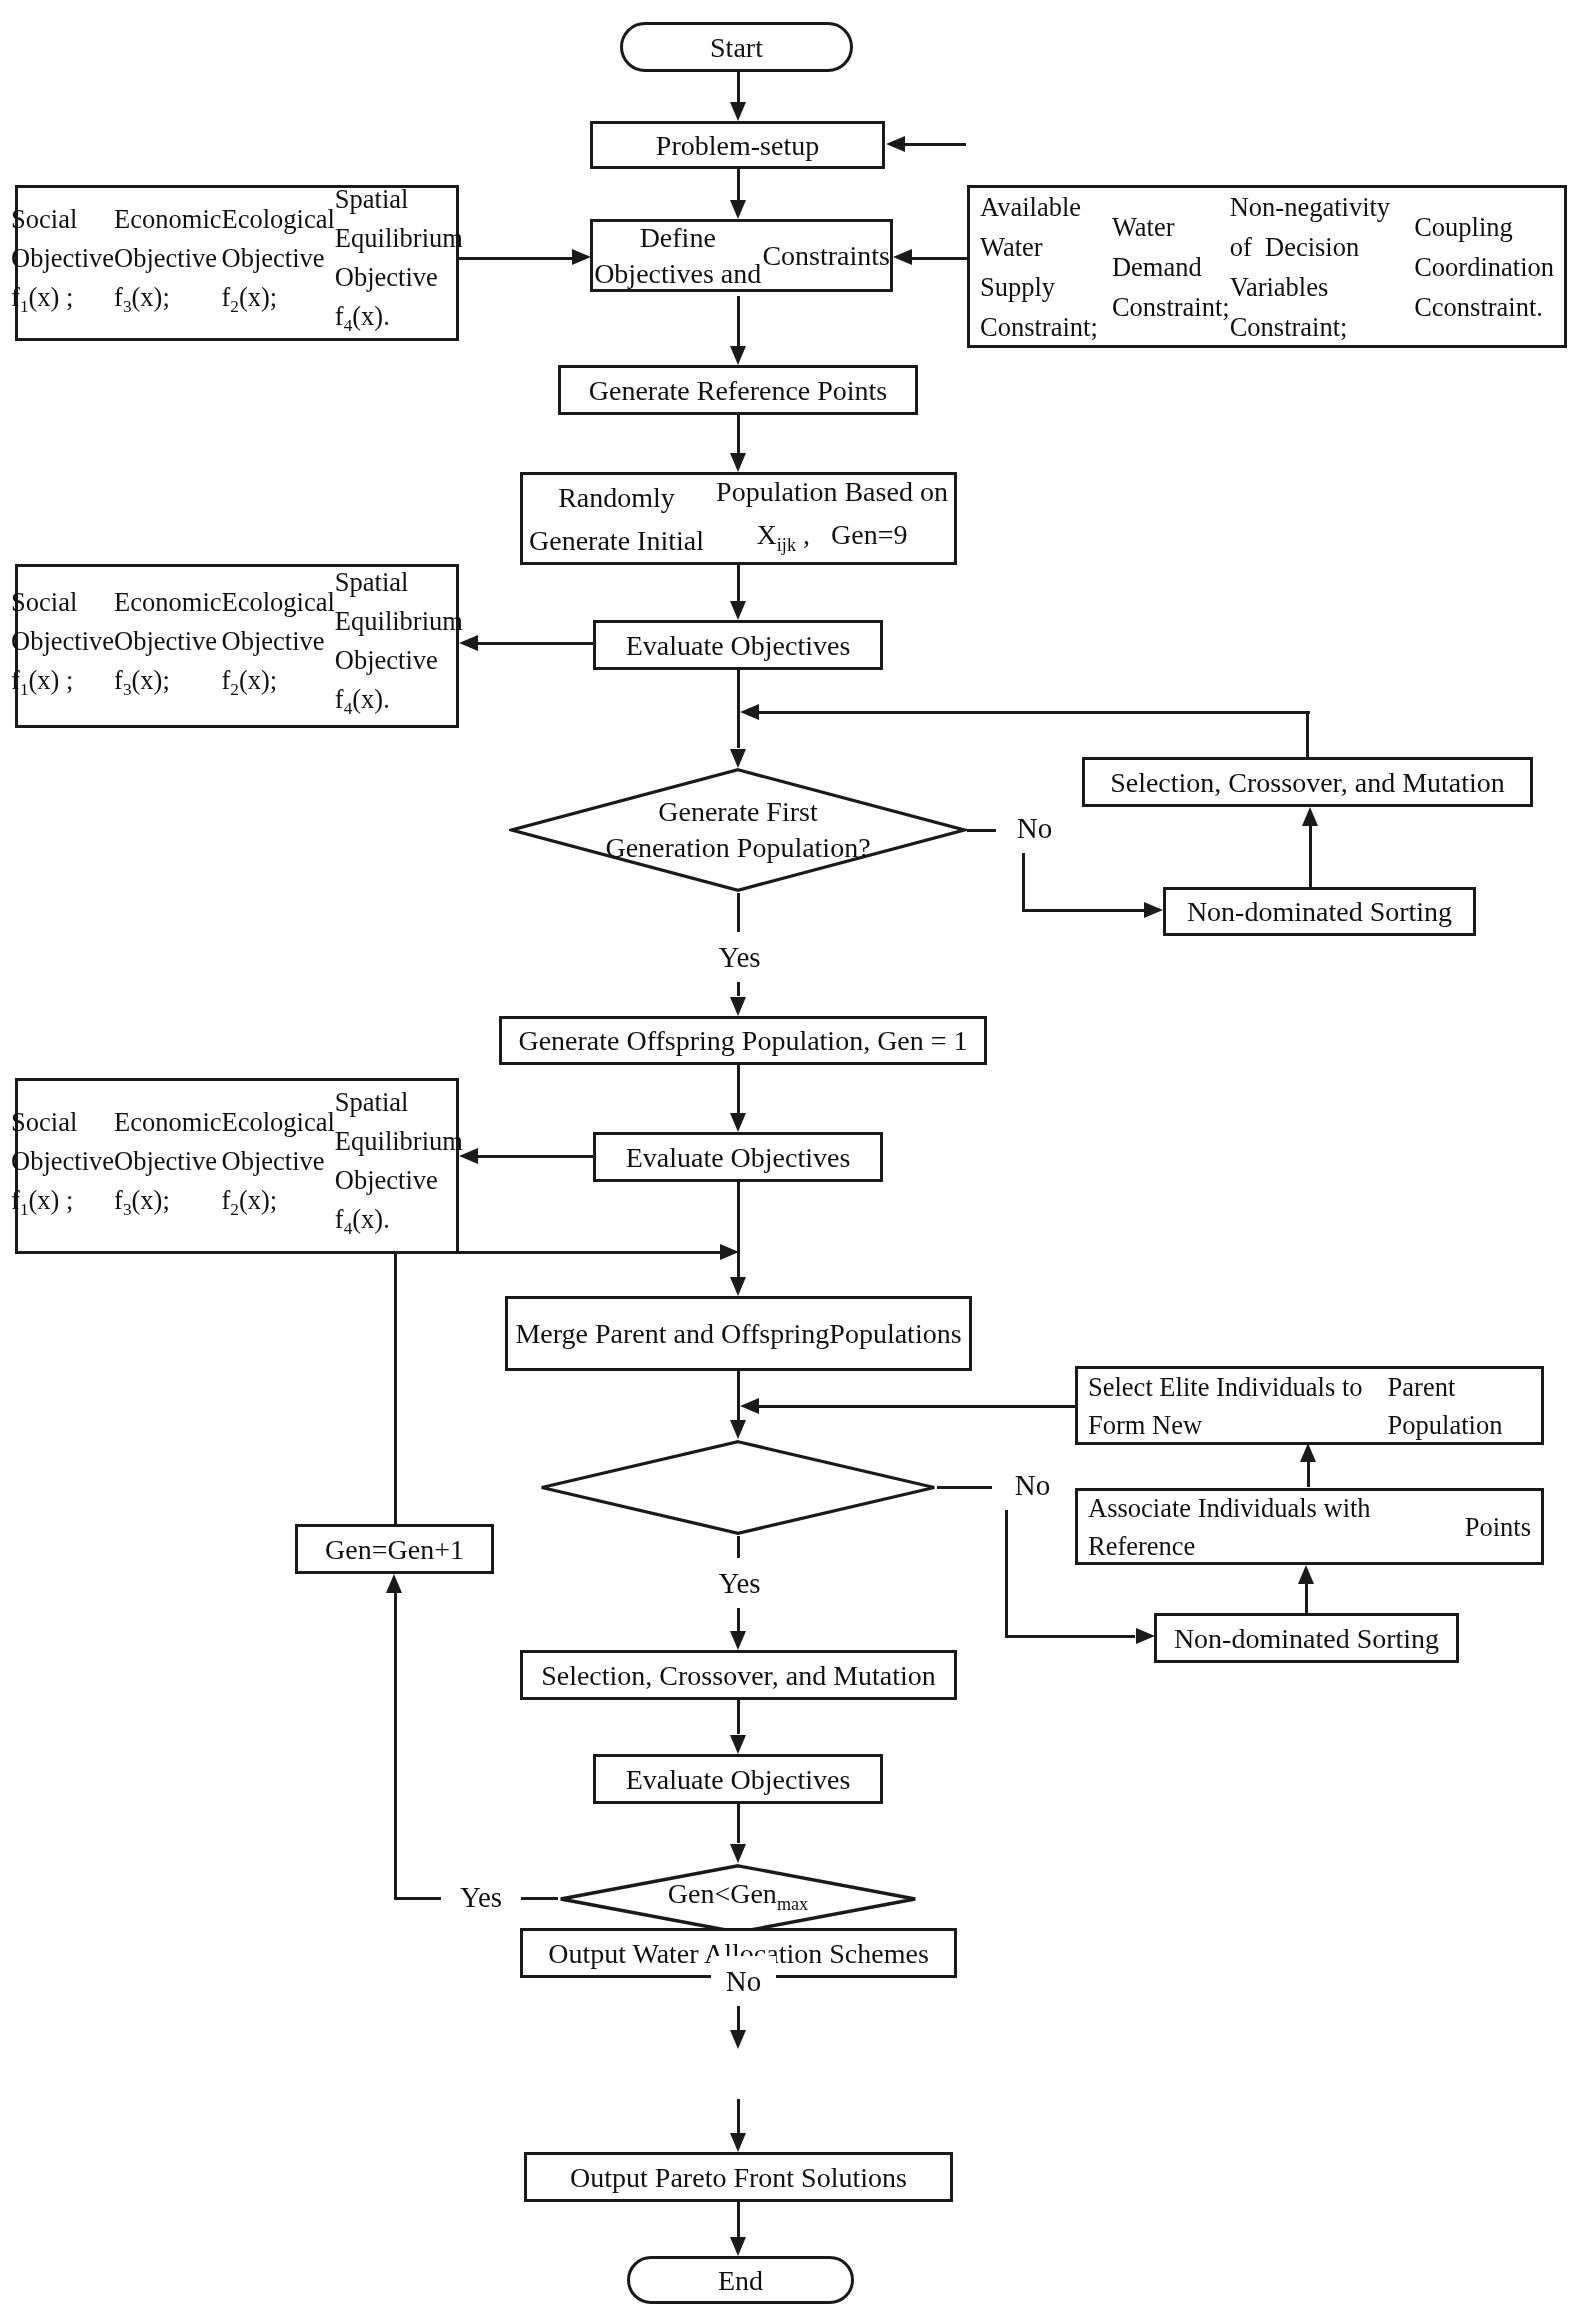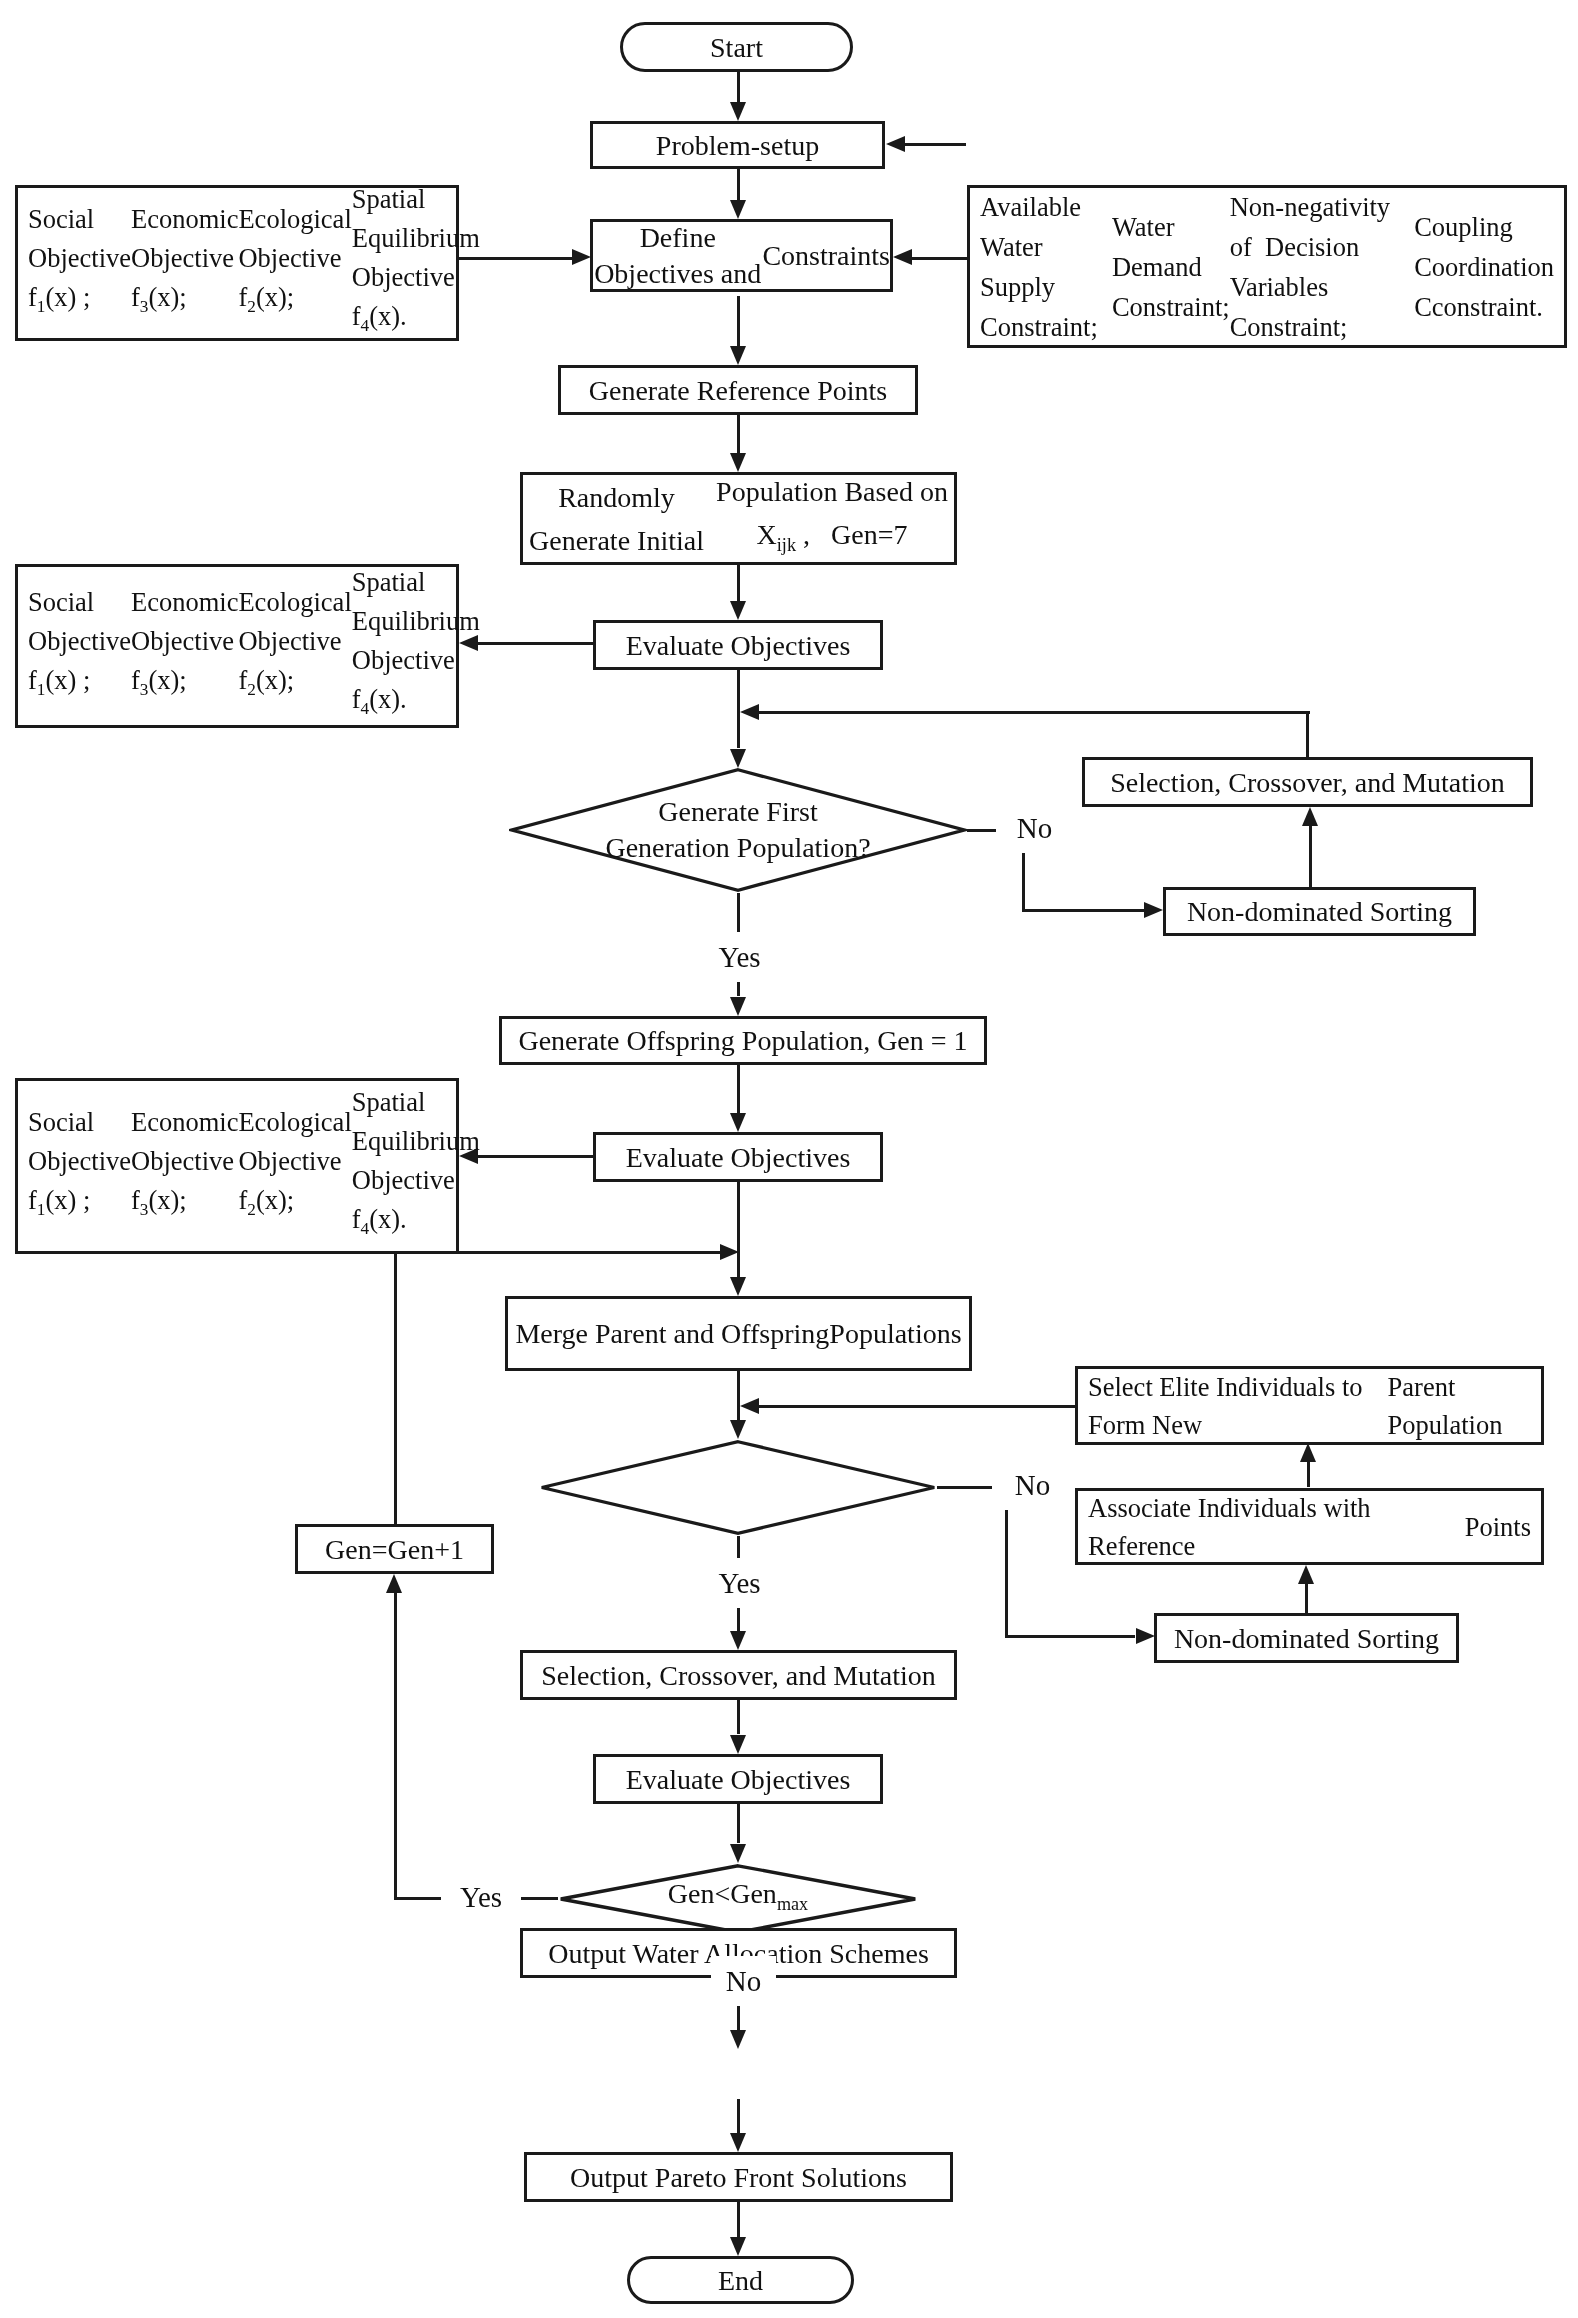--- a/index.html
+++ b/index.html
@@ -23,21 +23,21 @@
     background:var(--background);
     border:3.3px solid var(--line);
     display:flex;
     align-items:center;
     justify-content:center;
     text-align:center;
     font-size:28px;
     line-height:35px;
   }
   .box.leftalign{
-    justify-content:space-between;
+    justify-content:center;
     text-align:left;
     font-size:26.5px;
     padding:16px 10px;
   }
   .pill{border-radius:26.5px;}
   .seg{position:absolute;background:var(--line);}
   .ah{position:absolute;width:0;height:0;}
   .ah.down{border-left:8.3px solid transparent;border-right:8.3px solid transparent;border-top:19px solid var(--line);}
   .ah.up{border-left:8.3px solid transparent;border-right:8.3px solid transparent;border-bottom:19px solid var(--line);}
   .ah.left{border-top:8.3px solid transparent;border-bottom:8.3px solid transparent;border-right:19px solid var(--line);}
@@ -183,21 +183,21 @@
       <div><span>Non-negativity of  Decision Variables Constraint;</span></div>
       <div><span>Coupling Coordination Cconstraint.</span></div>
     </div>
 
   <div class="box" style="left:558px;top:365px;width:360px;height:50px">
     <span>Generate Reference Points</span>
   </div>
 
   <div class="box rich lh78" style="left:520px;top:472px;width:437px;height:93px">
       <div><span>Randomly Generate Initial</span></div>
-      <div><span>Population Based on X</span><sub>ijk</sub><span> ,   Gen=7</span></div>
+      <div><span>Population Based on X</span><sub>ijk</sub><span> ,   Gen=9</span></div>
     </div>
 
   <div class="box leftalign rich lh70" style="left:15px;top:564px;width:444px;height:164px">
       <div><span>Social Objective f</span><sub>1</sub><span>(x) ;</span></div>
       <div><span>Economic Objective f</span><sub>3</sub><span>(x);</span></div>
       <div><span>Ecological Objective f</span><sub>2</sub><span>(x);</span></div>
       <div><span>Spatial Equilibrium Objective f</span><sub>4</sub><span>(x).</span></div>
     </div>
 
   <div class="box" style="left:593px;top:620px;width:290px;height:50px">

